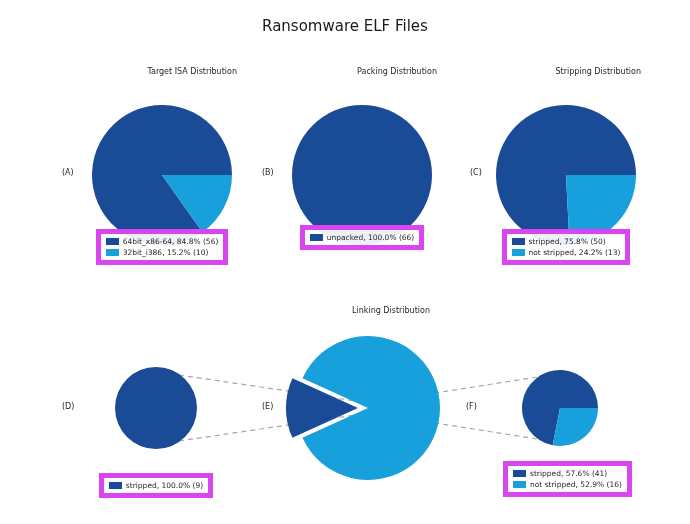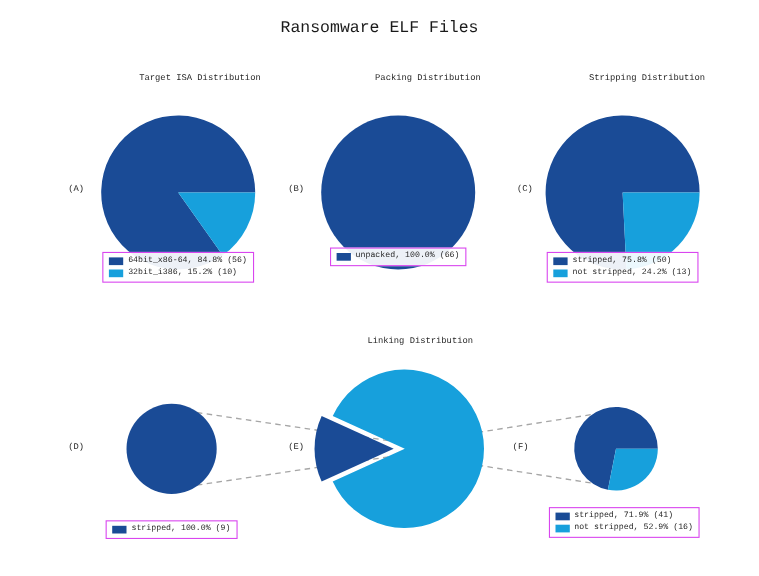--- a/index.html
+++ b/index.html
@@ -1,24 +1,24 @@
 <!DOCTYPE html>
 <html><head>
 <meta charset="utf-8">
 <style>
   * { margin:0; padding:0; box-sizing:border-box; }
   html,body { background:#ffffff; }
   body { font-family:"DejaVu Sans","Liberation Sans",sans-serif; color:#1a1a1a; }
-  .figure { position:relative; width:690px; height:524px; background:#ffffff; overflow:hidden;font-family:Liberation Mono, monospace; }
+  .figure { position:relative; width:690px; height:524px; background:#ffffff; overflow:hidden; }
   .fig-title { position:absolute; top:17px; left:0; width:690px; text-align:center; font-size:15px; color:#1a1a1a; }
   .sub-title { position:absolute; font-size:8px; color:#262626; text-align:right; }
   .panel-label { position:absolute; font-size:8px; color:#262626; }
   .pie { position:absolute; }
   .legend-wrap { position:absolute; display:flex; justify-content:center; }
-  .legend-box { border:1px solid #d946ef; background:rgba(255,255,255,0.92); padding:3px 5px; display:flex; flex-direction:column; gap:2px; }
+  .legend-box { border:5px solid #d946ef; background:rgba(255,255,255,0.92); padding:3px 5px; display:flex; flex-direction:column; gap:2px; }
   .legend-row { display:flex; align-items:center; white-space:nowrap; }
   .swatch { width:13px; height:7px; margin-right:4px; flex:0 0 auto; }
   .legend-text { font-size:7.5px; color:#262626; line-height:9px; }
   .connectors { position:absolute; left:0; top:0; pointer-events:none; }
 </style>
 </head>
 <body>
 
 <div class="figure">
 
@@ -105,21 +105,21 @@
 
   <div class="panel-label" style="left:466px;top:402px">(F)</div>
   <svg class="pie" style="left:518px;top:366px" width="84" height="84" viewBox="0 0 84 84">
       <path d="M 42 42 L 80 42 A 38 38 0 1 0 34.645120214067326 79.28143966284671 Z" fill="#1a4b96"></path>
       <path d="M 42 42 L 34.645120214067326 79.28143966284671 A 38 38 0 0 0 80 41.99999999999994 Z" fill="#17a0dc"></path>
     </svg>
   <div class="legend-wrap" style="left:490px;top:461px;width:155px">
     <div class="legend-box">
         <div class="legend-row">
           <span class="swatch" style="background: rgb(26, 75, 150);"></span>
-          <span class="legend-text">stripped, 71.9% (41)</span>
+          <span class="legend-text">stripped, 57.6% (41)</span>
         </div>
         <div class="legend-row">
           <span class="swatch" style="background: rgb(23, 160, 220);"></span>
           <span class="legend-text">not stripped, 52.9% (16)</span>
         </div>
       </div>
   </div>
 
 </div>
 

